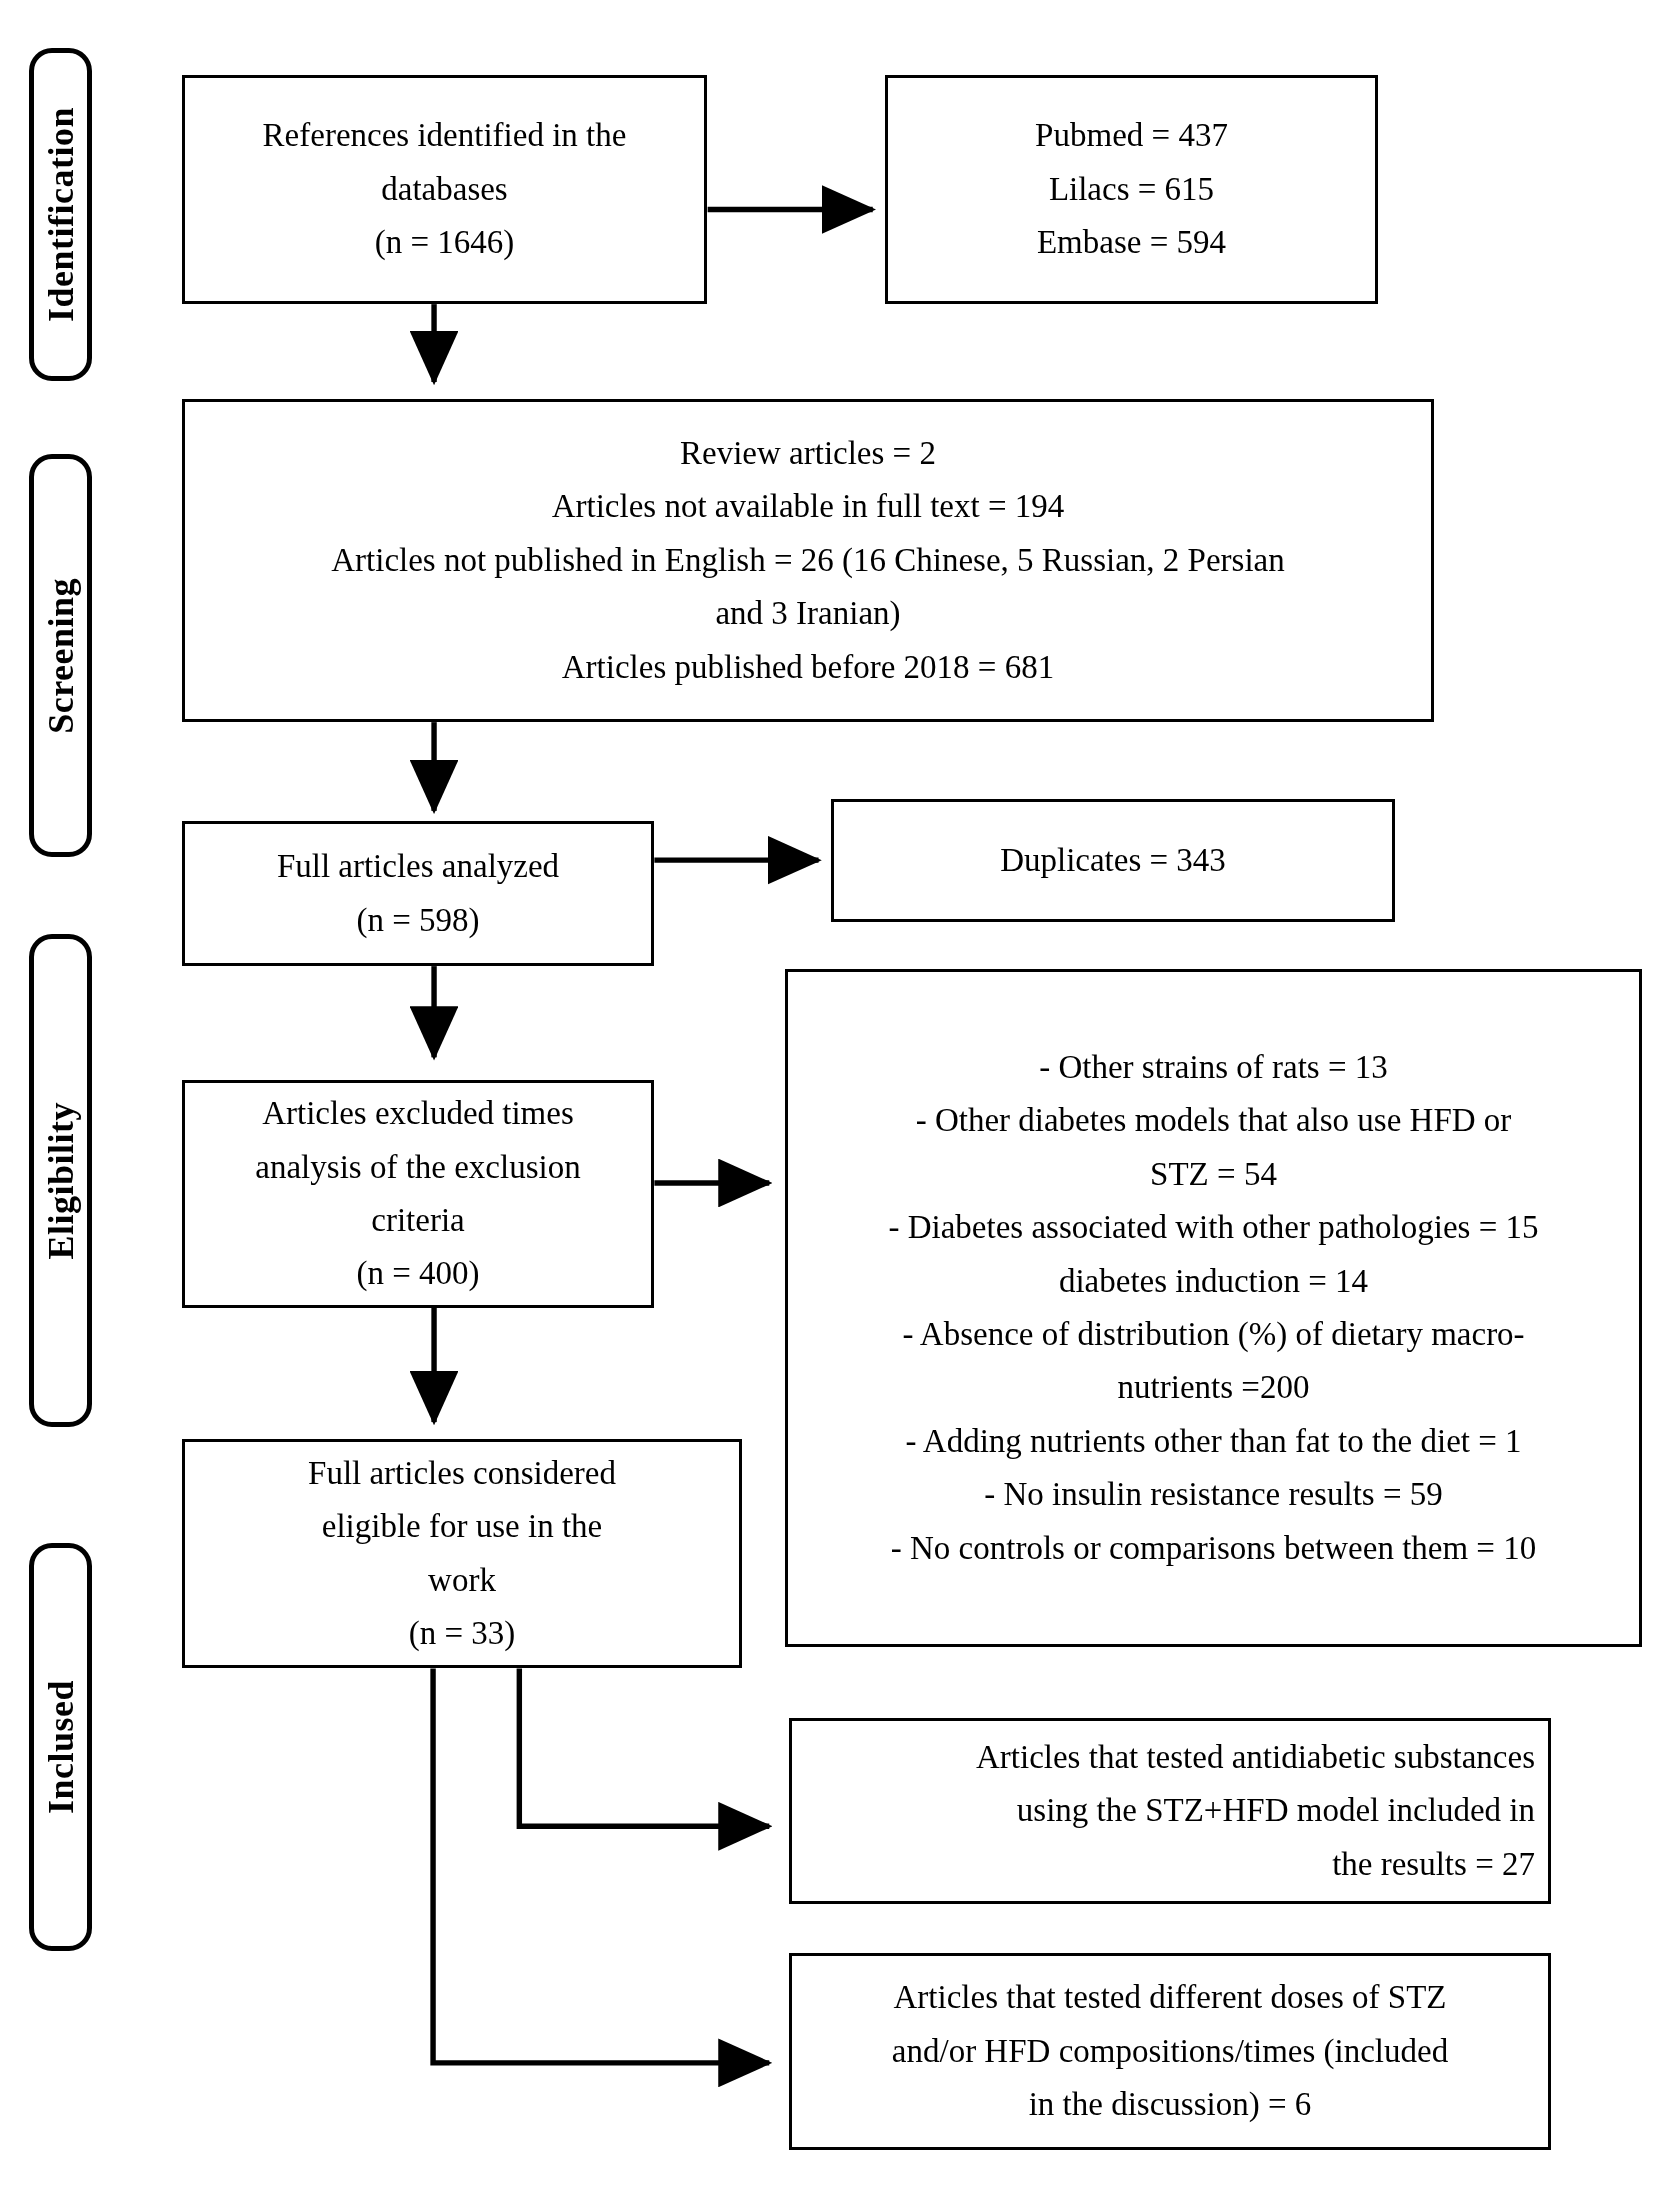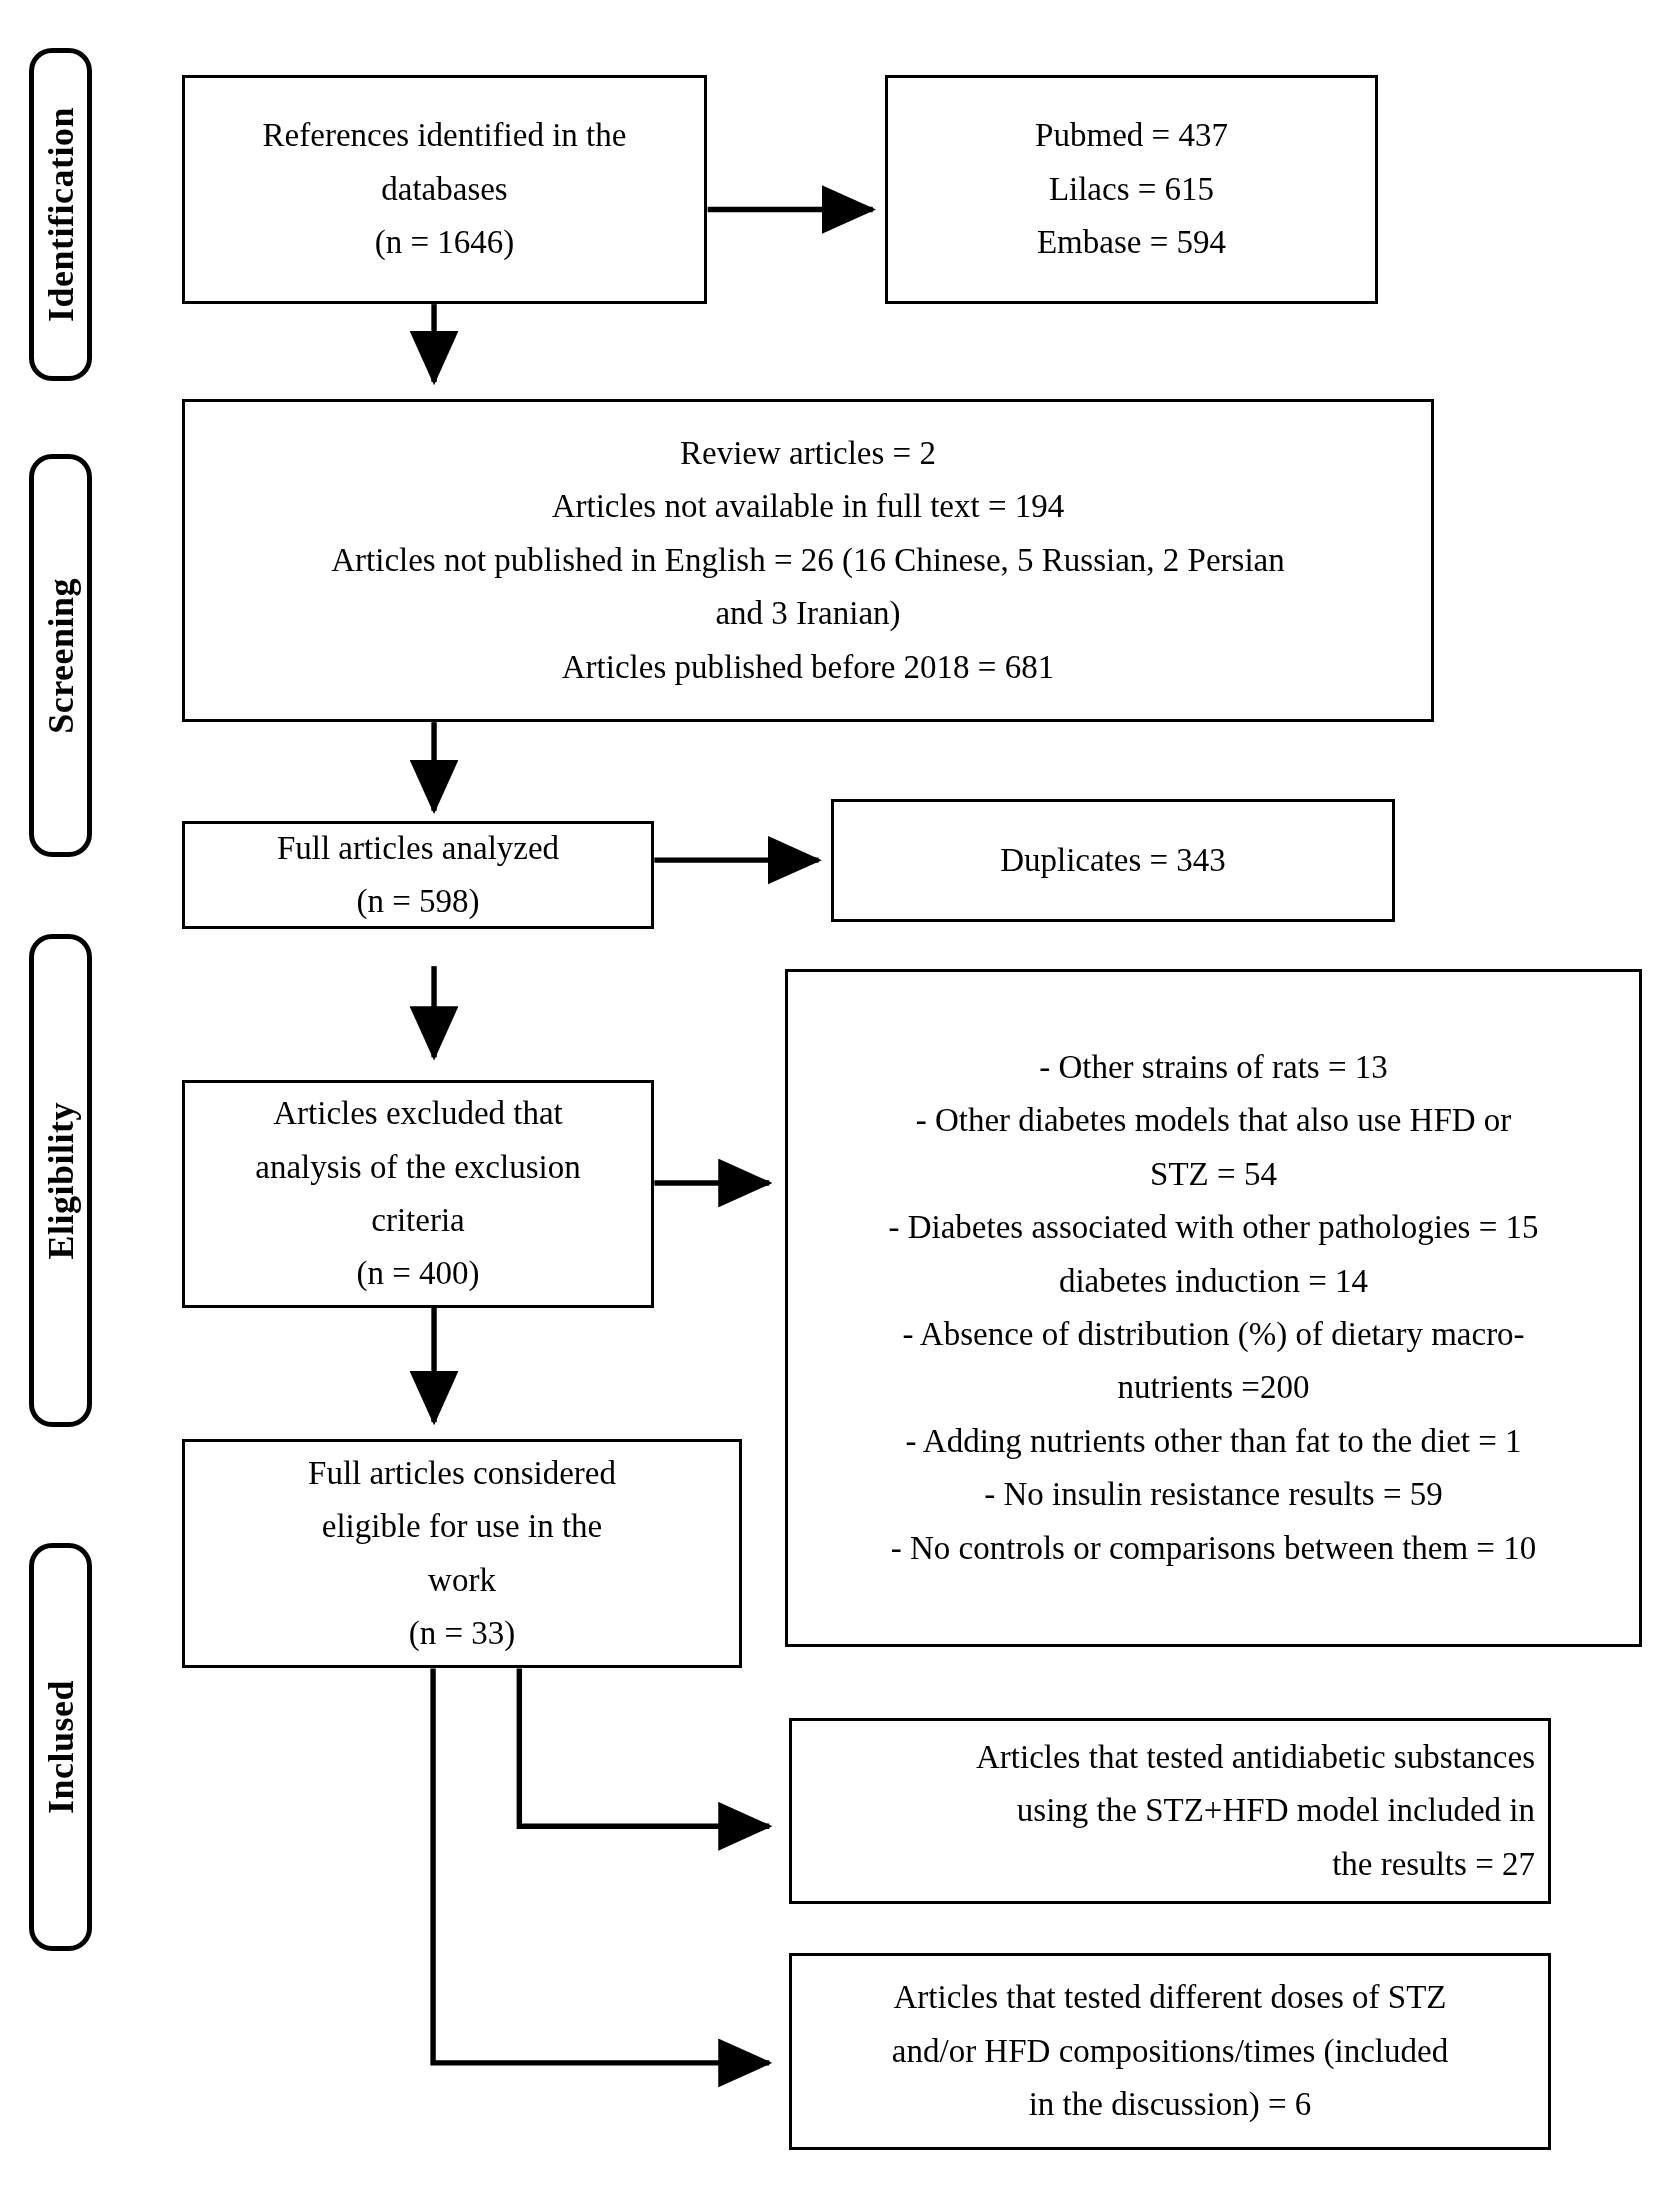--- a/index.html
+++ b/index.html
@@ -121,31 +121,31 @@
   </div>
 
   <div class="node" style="left:182px; top:399px; width:1252px; height:323px;">
     <span class="ln">Review articles = 2</span>
     <span class="ln">Articles not available in full text = 194</span>
     <span class="ln">Articles not published in English = 26 (16 Chinese, 5 Russian, 2 Persian</span>
     <span class="ln">and 3 Iranian)</span>
     <span class="ln">Articles published before 2018 = 681</span>
   </div>
 
-  <div class="node" style="left:182px; top:821px; width:472px; height:108px;">
+  <div class="node" style="left:182px; top:821px; width:472px; height:145px;">
     <span class="ln">Full articles analyzed</span>
     <span class="ln">(n = 598)</span>
   </div>
 
   <div class="node" style="left:831px; top:799px; width:564px; height:123px;">
     <span class="ln">Duplicates = 343</span>
   </div>
 
   <div class="node" style="left:182px; top:1080px; width:472px; height:228px;">
-    <span class="ln">Articles excluded that</span>
+    <span class="ln">Articles excluded times</span>
     <span class="ln">analysis of the exclusion</span>
     <span class="ln">criteria</span>
     <span class="ln">(n = 400)</span>
   </div>
 
   <div class="node" style="left:785px; top:969px; width:857px; height:678px;">
     <span class="ln">- Other strains of rats = 13</span>
     <span class="ln">- Other diabetes models that also use HFD or</span>
     <span class="ln">STZ = 54</span>
     <span class="ln">- Diabetes associated with other pathologies = 15</span>

